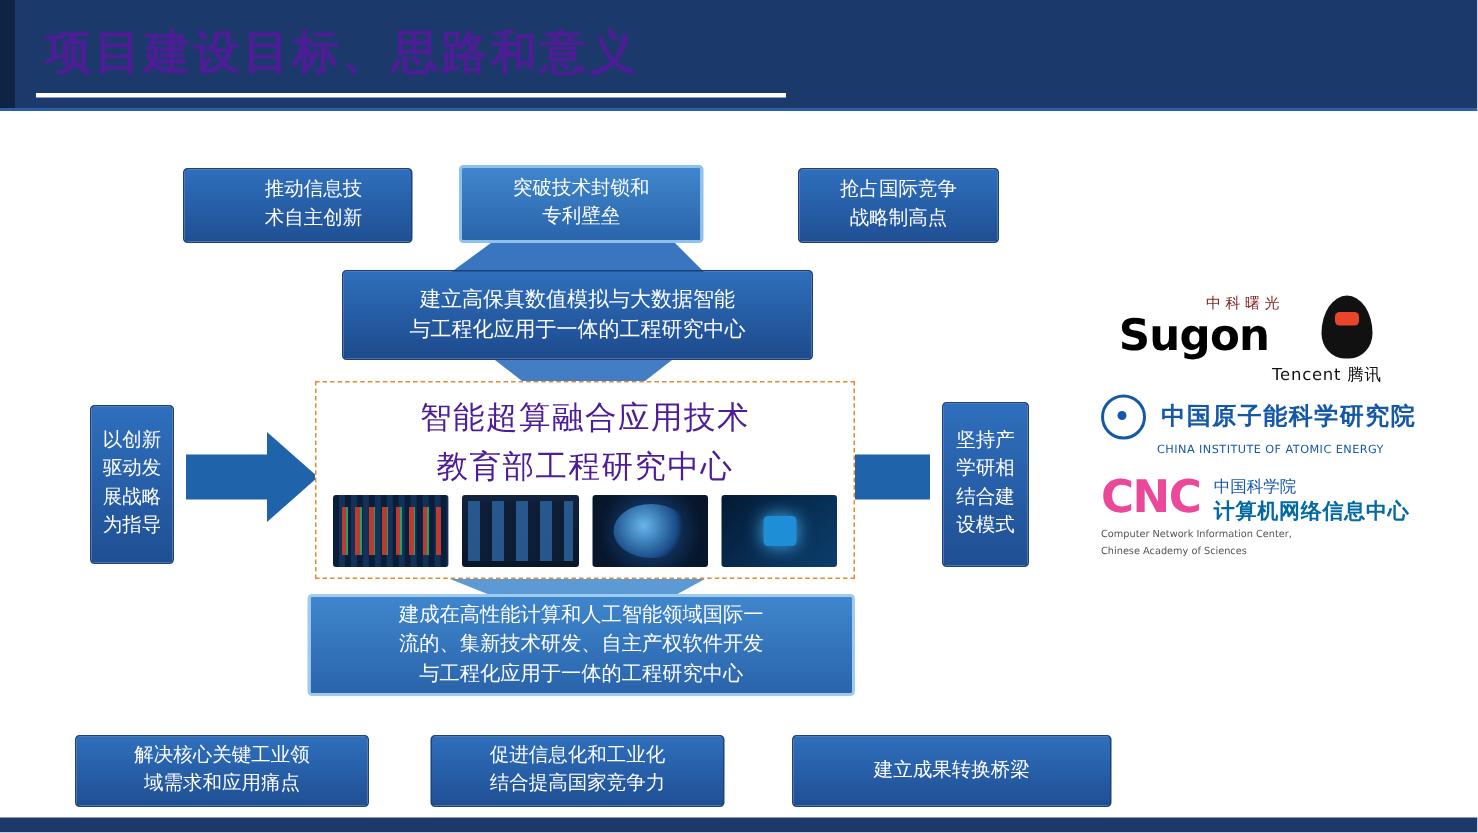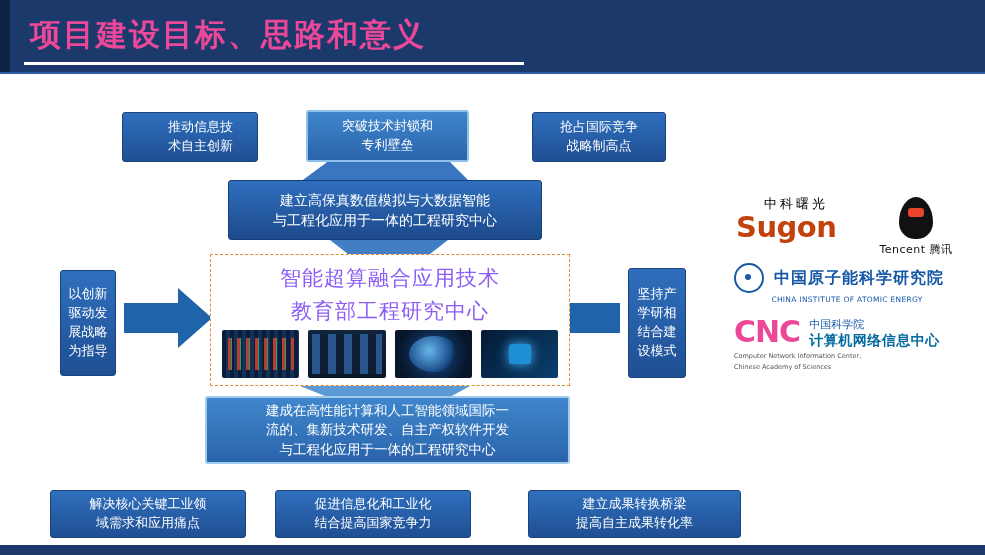--- a/index.html
+++ b/index.html
@@ -13,21 +13,21 @@
   
   #header-band{
     position:absolute;left:0;top:0;width:985px;height:72px;
     background:#1b3a6b;
   }
   #header-band .accent-left{
     position:absolute;left:0;top:0;width:10px;height:72px;background:#0f2344;
   }
   #header-title{
     position:absolute;left:30px;top:14px;
-    font-size:31px;color:#ec4899;letter-spacing:2px;
+    font-size:31px;color:#4c1d95;letter-spacing:2px;
     font-family:"DejaVu Sans","Liberation Sans",sans-serif;
     font-weight:bold;
     white-space:nowrap;
   }
   #header-underline{
     position:absolute;left:24px;top:62px;width:500px;height:3px;background:#ffffff;
   }
   #header-bottom-rule{
     position:absolute;left:0;top:72px;width:985px;height:2px;background:#2d5fa8;
   }
@@ -46,54 +46,54 @@
     display:flex;align-items:center;justify-content:center;
     text-align:center;
     line-height:1.45;
     box-sizing:border-box;
     padding:4px 6px;
     font-size:13px;
   }
   .bluebox span{display:block;}
 
   
-  #box-top-1{left:122px;top:112px;width:136px;height:50px;padding-left:27px;}
+  #box-top-1{left:122px;top:112px;width:153px;height:50px;padding-left:27px;}
   #box-top-2{left:306px;top:110px;width:163px;height:52px;
      background:linear-gradient(180deg,#3f86cc 0%,#2a64ab 100%);
      border:2px solid #8fc2ea;}
   #box-top-3{left:532px;top:112px;width:134px;height:50px;}
 
   #box-core-tech{left:228px;top:180px;width:314px;height:60px;
      background:linear-gradient(180deg,#2f6fbd 0%,#1d4a8c 100%);
      border:1px solid #173f79;font-size:14px;}
 
   
   #box-left-side{left:60px;top:270px;width:56px;height:106px;font-size:13px;}
   #box-right-side{left:628px;top:268px;width:58px;height:110px;font-size:13px;}
 
   
   #box-bottom-wide{left:205px;top:396px;width:365px;height:68px;
      background:linear-gradient(180deg,#3f86cc 0%,#2a64ab 100%);
      border:2px solid #9fccee;font-size:13.5px;}
 
   
   #box-bot-1{left:50px;top:490px;width:196px;height:48px;}
-  #box-bot-2{left:275px;top:490px;width:196px;height:48px;}
+  #box-bot-2{left:287px;top:490px;width:196px;height:48px;}
   #box-bot-3{left:528px;top:490px;width:213px;height:48px;}
 
   
   #center-panel{
     position:absolute;left:210px;top:254px;width:360px;height:132px;
     border:1.5px dashed #e08a32;
     background:#ffffff;
     box-sizing:border-box;
   }
   #center-title{
     position:absolute;left:216px;top:262px;width:348px;
-    text-align:center;color:#8b5cf6;font-size:21px;line-height:1.55;
+    text-align:center;color:#4c1d95;font-size:21px;line-height:1.55;
     font-family:"DejaVu Serif","Liberation Serif",serif;
     letter-spacing:1px;
   }
   #center-title .l2{display:block;}
   .thumbs{
     position:absolute;left:222px;top:330px;width:336px;height:48px;
     display:flex;gap:9px;
   }
   .thumb{
     width:78px;height:48px;border-radius:2px;position:relative;overflow:hidden;
@@ -115,23 +115,23 @@
      background:radial-gradient(circle at 40% 40%,#6fc3f7,#1b4f8e 60%,transparent 70%);
      opacity:.9;}
   .thumb-4{background:linear-gradient(135deg,#041a34,#0b3f6e);}
   .thumb-4:after{content:"";position:absolute;left:28px;top:14px;width:22px;height:20px;
      background:#1e8ed6;border-radius:3px;box-shadow:0 0 12px #49b6ff;}
 
   
   #logo-panel{position:absolute;left:720px;top:195px;width:250px;height:200px;}
   .logo-row{position:absolute;}
   #logo-sugon{left:16px;top:0px;width:120px;}
-  #logo-sugon .cn{font-size:13px;color:#000000;letter-spacing:3px;text-align:center;}
-  #logo-sugon .en{font-size:29px;color:#c2410c;font-weight:bold;letter-spacing:-0.5px;line-height:1;}
-  #logo-tencent{left:146px;top:2px;width:100px;text-align:center;}
+  #logo-sugon .cn{font-size:10px;color:#7f1d1d;letter-spacing:3px;text-align:right;}
+  #logo-sugon .en{font-size:29px;color:#000000;font-weight:bold;letter-spacing:-0.5px;text-align:center;line-height:1;}
+  #logo-tencent{left:128px;top:2px;width:100px;}
   #logo-tencent .peng{
      width:34px;height:42px;margin:0 auto;
      background:#111;border-radius:50% 50% 45% 45%/60% 60% 40% 40%;
      position:relative;}
   #logo-tencent .peng:after{content:"";position:absolute;left:9px;top:11px;width:16px;height:9px;
      background:#e8452c;border-radius:3px;}
   #logo-tencent .tx{font-size:11px;color:#111;margin-top:3px;letter-spacing:.5px;}
   #logo-atomic{left:14px;top:68px;width:226px;}
   #logo-atomic .l1{font-size:16px;color:#1558a8;font-weight:bold;letter-spacing:1px;}
   #logo-atomic .l2{font-size:7.5px;color:#1558a8;letter-spacing:.3px;margin-top:2px;text-align:center;}
@@ -243,21 +243,20 @@
 </div>
 <div class="bluebox" id="box-bot-2">
   <div>
     <span>促进信息化和工业化</span>
     <span>结合提高国家竞争力</span>
   </div>
 </div>
 <div class="bluebox" id="box-bot-3">
   <div>
     <span>建立成果转换桥梁</span>
-    <span>提高自主成果转化率</span>
   </div>
 </div>
 
 <div id="logo-panel">
 
   <div class="logo-row" id="logo-sugon">
     <div class="cn">中科曙光</div>
     <div class="en">Sugon</div>
   </div>
 

